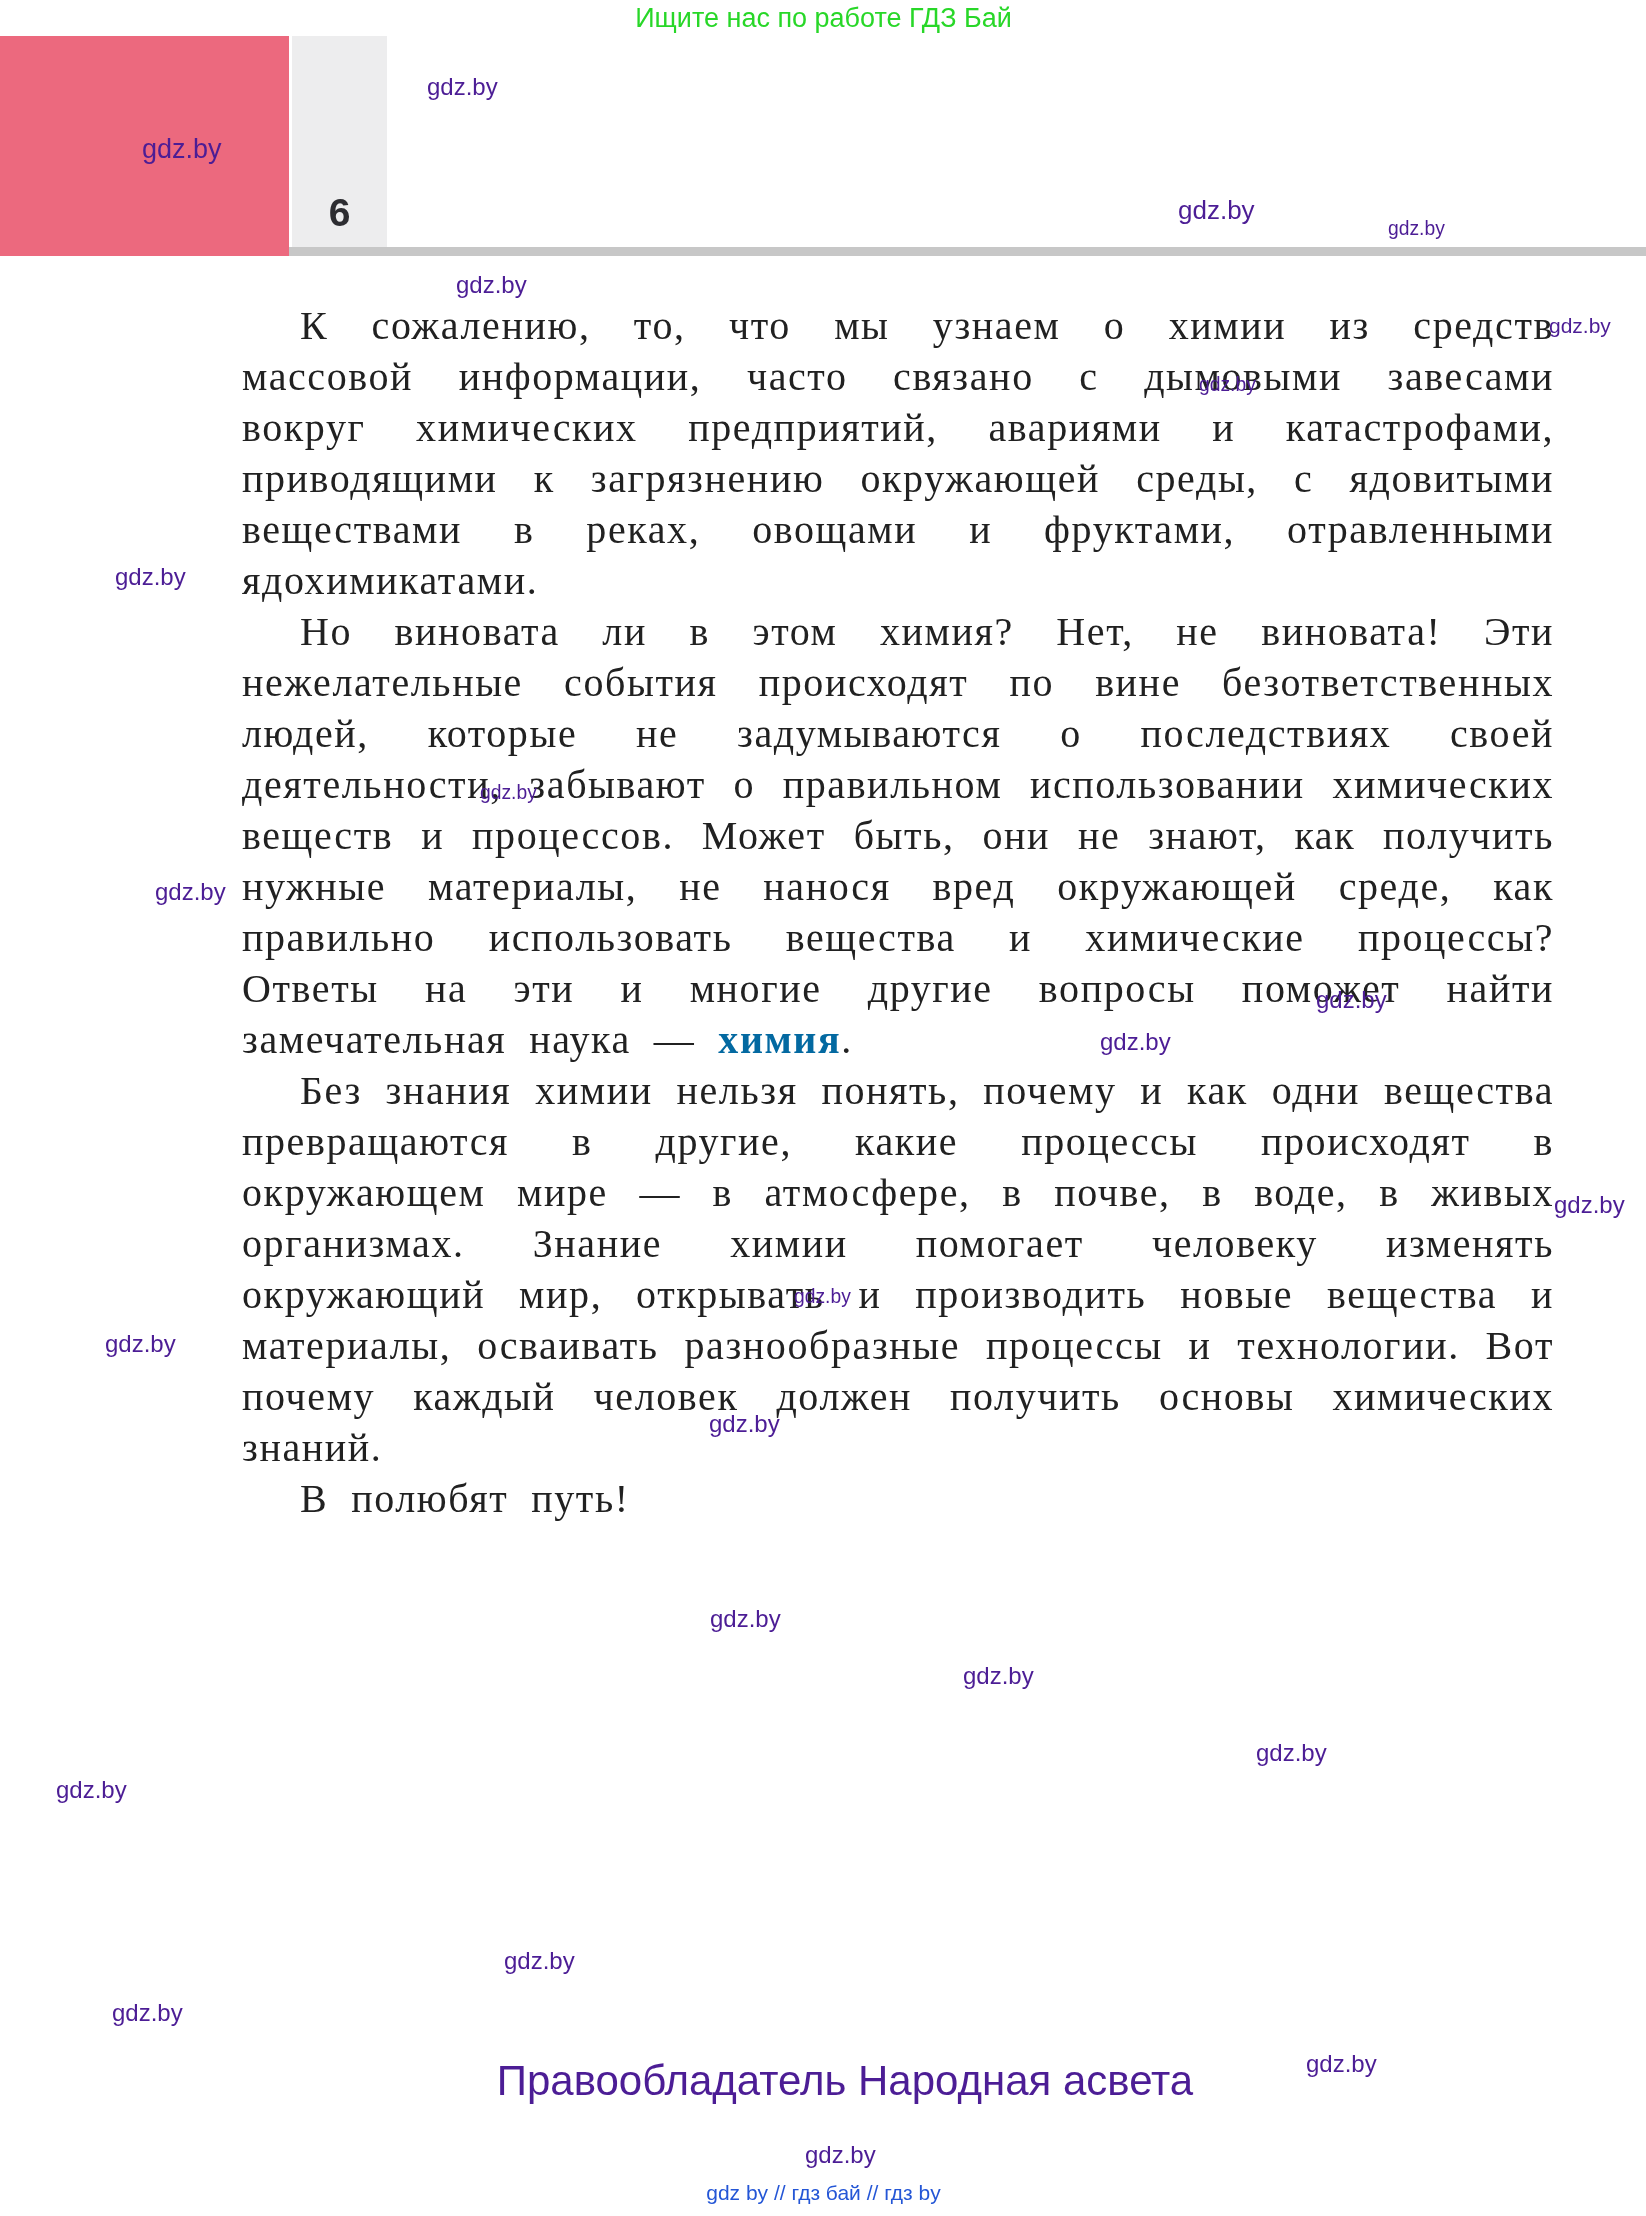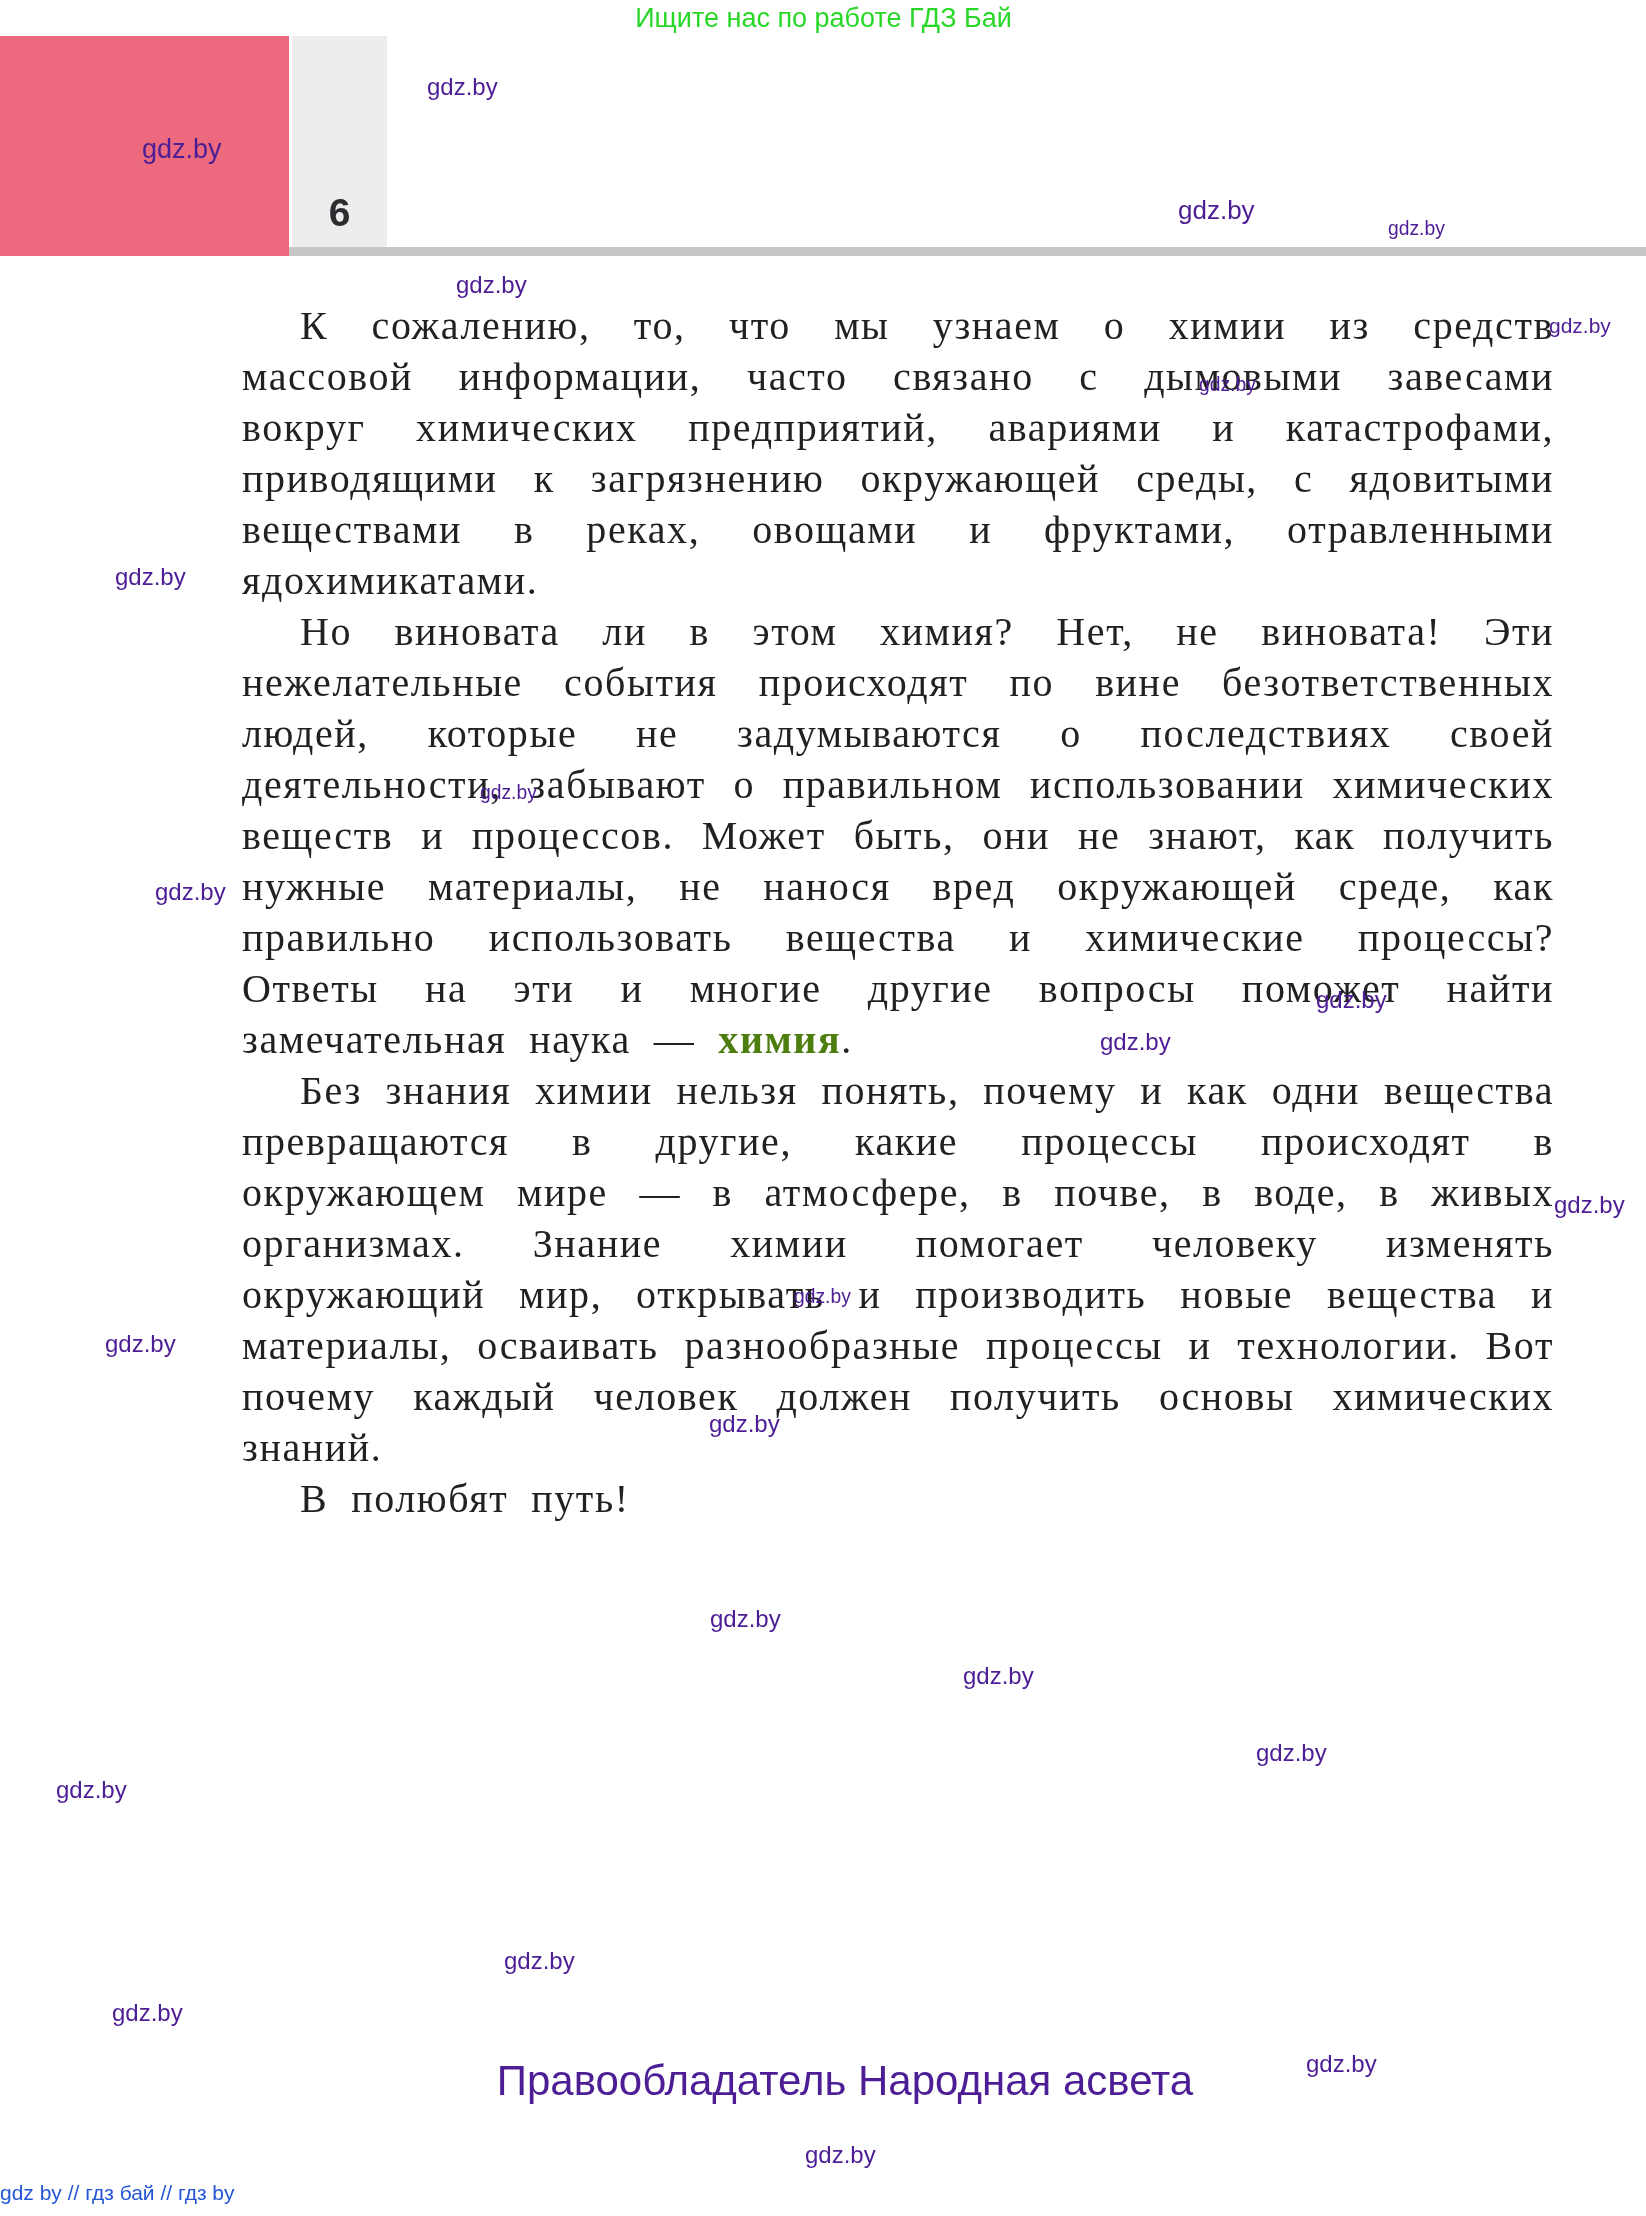--- a/index.html
+++ b/index.html
@@ -55,41 +55,42 @@
     letter-spacing:1.6px;
     word-spacing:11.3px;
     color:#212121;
     text-align:justify;
   }
   .text-block p{
     margin:0;
     text-indent:58px;
   }
   .hl{
-    color:#4d7c0f;
+    color:#0369a1;
     font-weight:bold;
   }
   .wm{
     position:absolute;
     font-family:"Liberation Sans","DejaVu Sans",sans-serif;
     color:#4c1d95;
     white-space:nowrap;
   }
   .copyright{
     position:absolute;
     left:0; right:0; top:2057px;
     text-align:center;
     font-family:Liberation Sans, sans-serif;
     font-size:42px;
     color:#4c1d95;
     margin-left:43px;
   }
   .footer-links{
     position:absolute;
     left:0; right:0; top:2181px;
+    text-align:center;
     font-family:"Liberation Sans","DejaVu Sans",sans-serif;
     font-size:21px;
     color:#2456d6;
   }
 </style>
 </head>
 <body>
 
 <div class="page">
 

